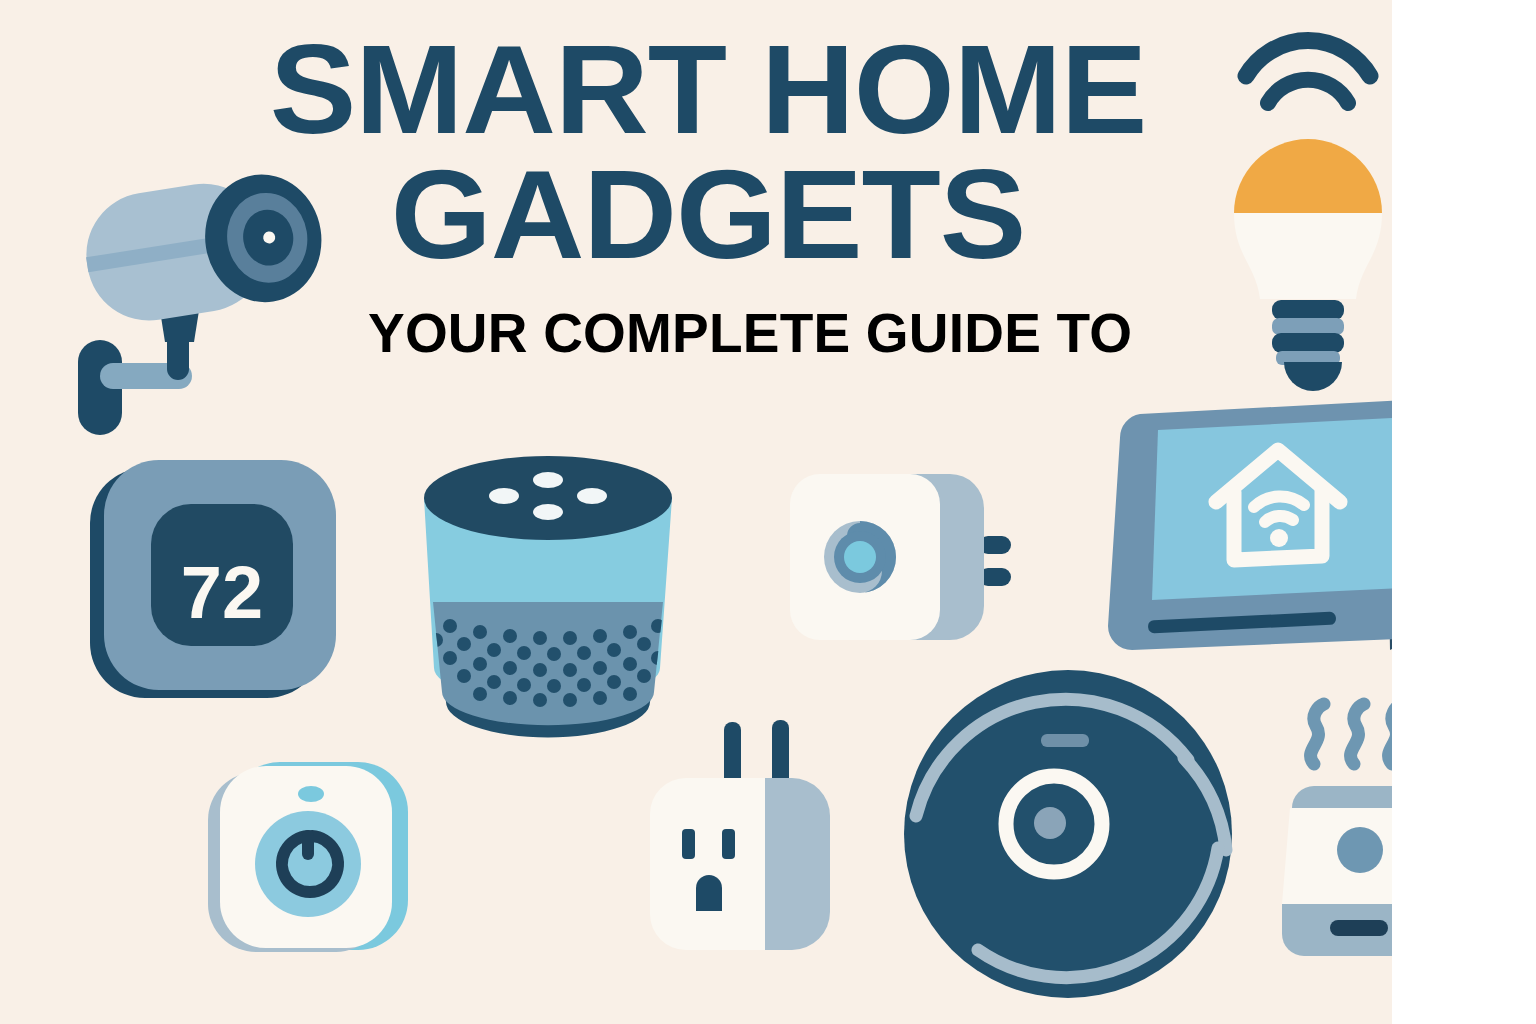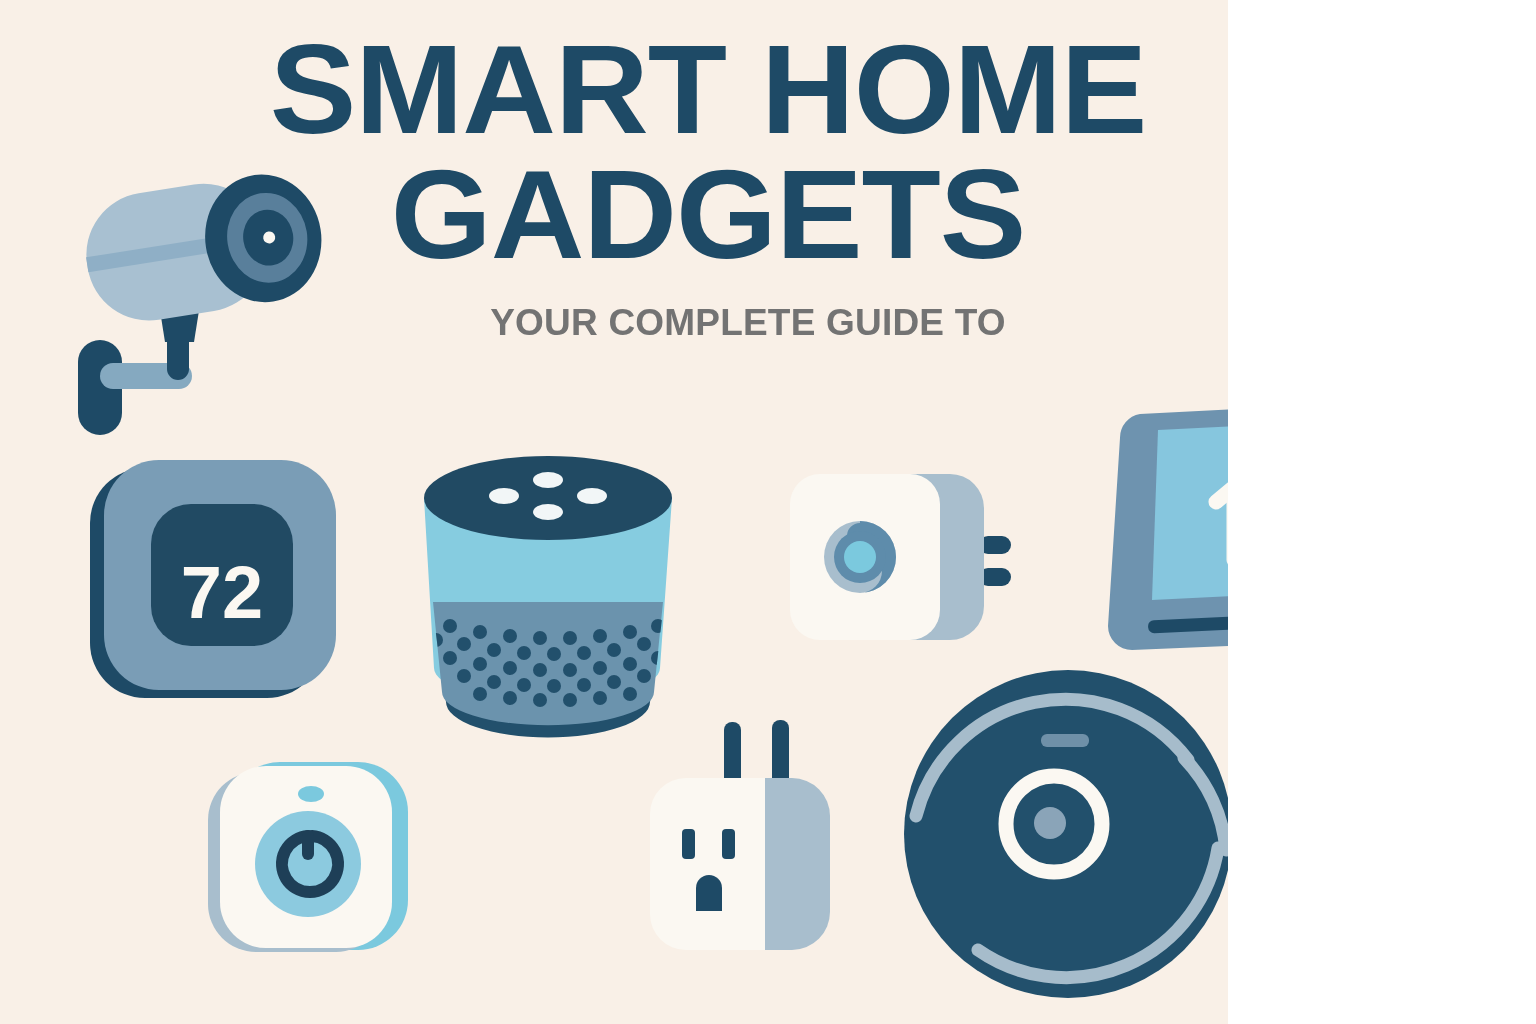--- a/index.html
+++ b/index.html
@@ -7,21 +7,21 @@
     padding: 0;
   }
   body {
     width: 1536px;
     height: 1024px;
     overflow: hidden;
     font-family: "Liberation Sans", sans-serif;
   }
   #poster {
     position: relative;
-    width: 1228px;
+    width: 1392px;
     height: 1024px;
     background: #F9F0E7;
     overflow: hidden;
   }
   
   #headline-block {
     position: absolute;
     left: 228px;
     top: 28px;
     width: 960px;
@@ -39,23 +39,23 @@
   }
   .title-line-2 { margin-top: 2px; }
   #subtitle-block {
     position: absolute;
     left: 368px;
     top: 300px;
     width: 760px;
     text-align: center;
   }
   .subtitle-line {
-    color: #737373;
+    color: #000000;
     font-weight: 700;
-    font-size: 37px;
+    font-size: 55px;
     line-height: 1.22;
     letter-spacing: 0.2px;
     white-space: nowrap;
   }
   
   .gadget { position: absolute; }
   svg { display: block; overflow: visible; }
 </style>
 </head>
 <body>

